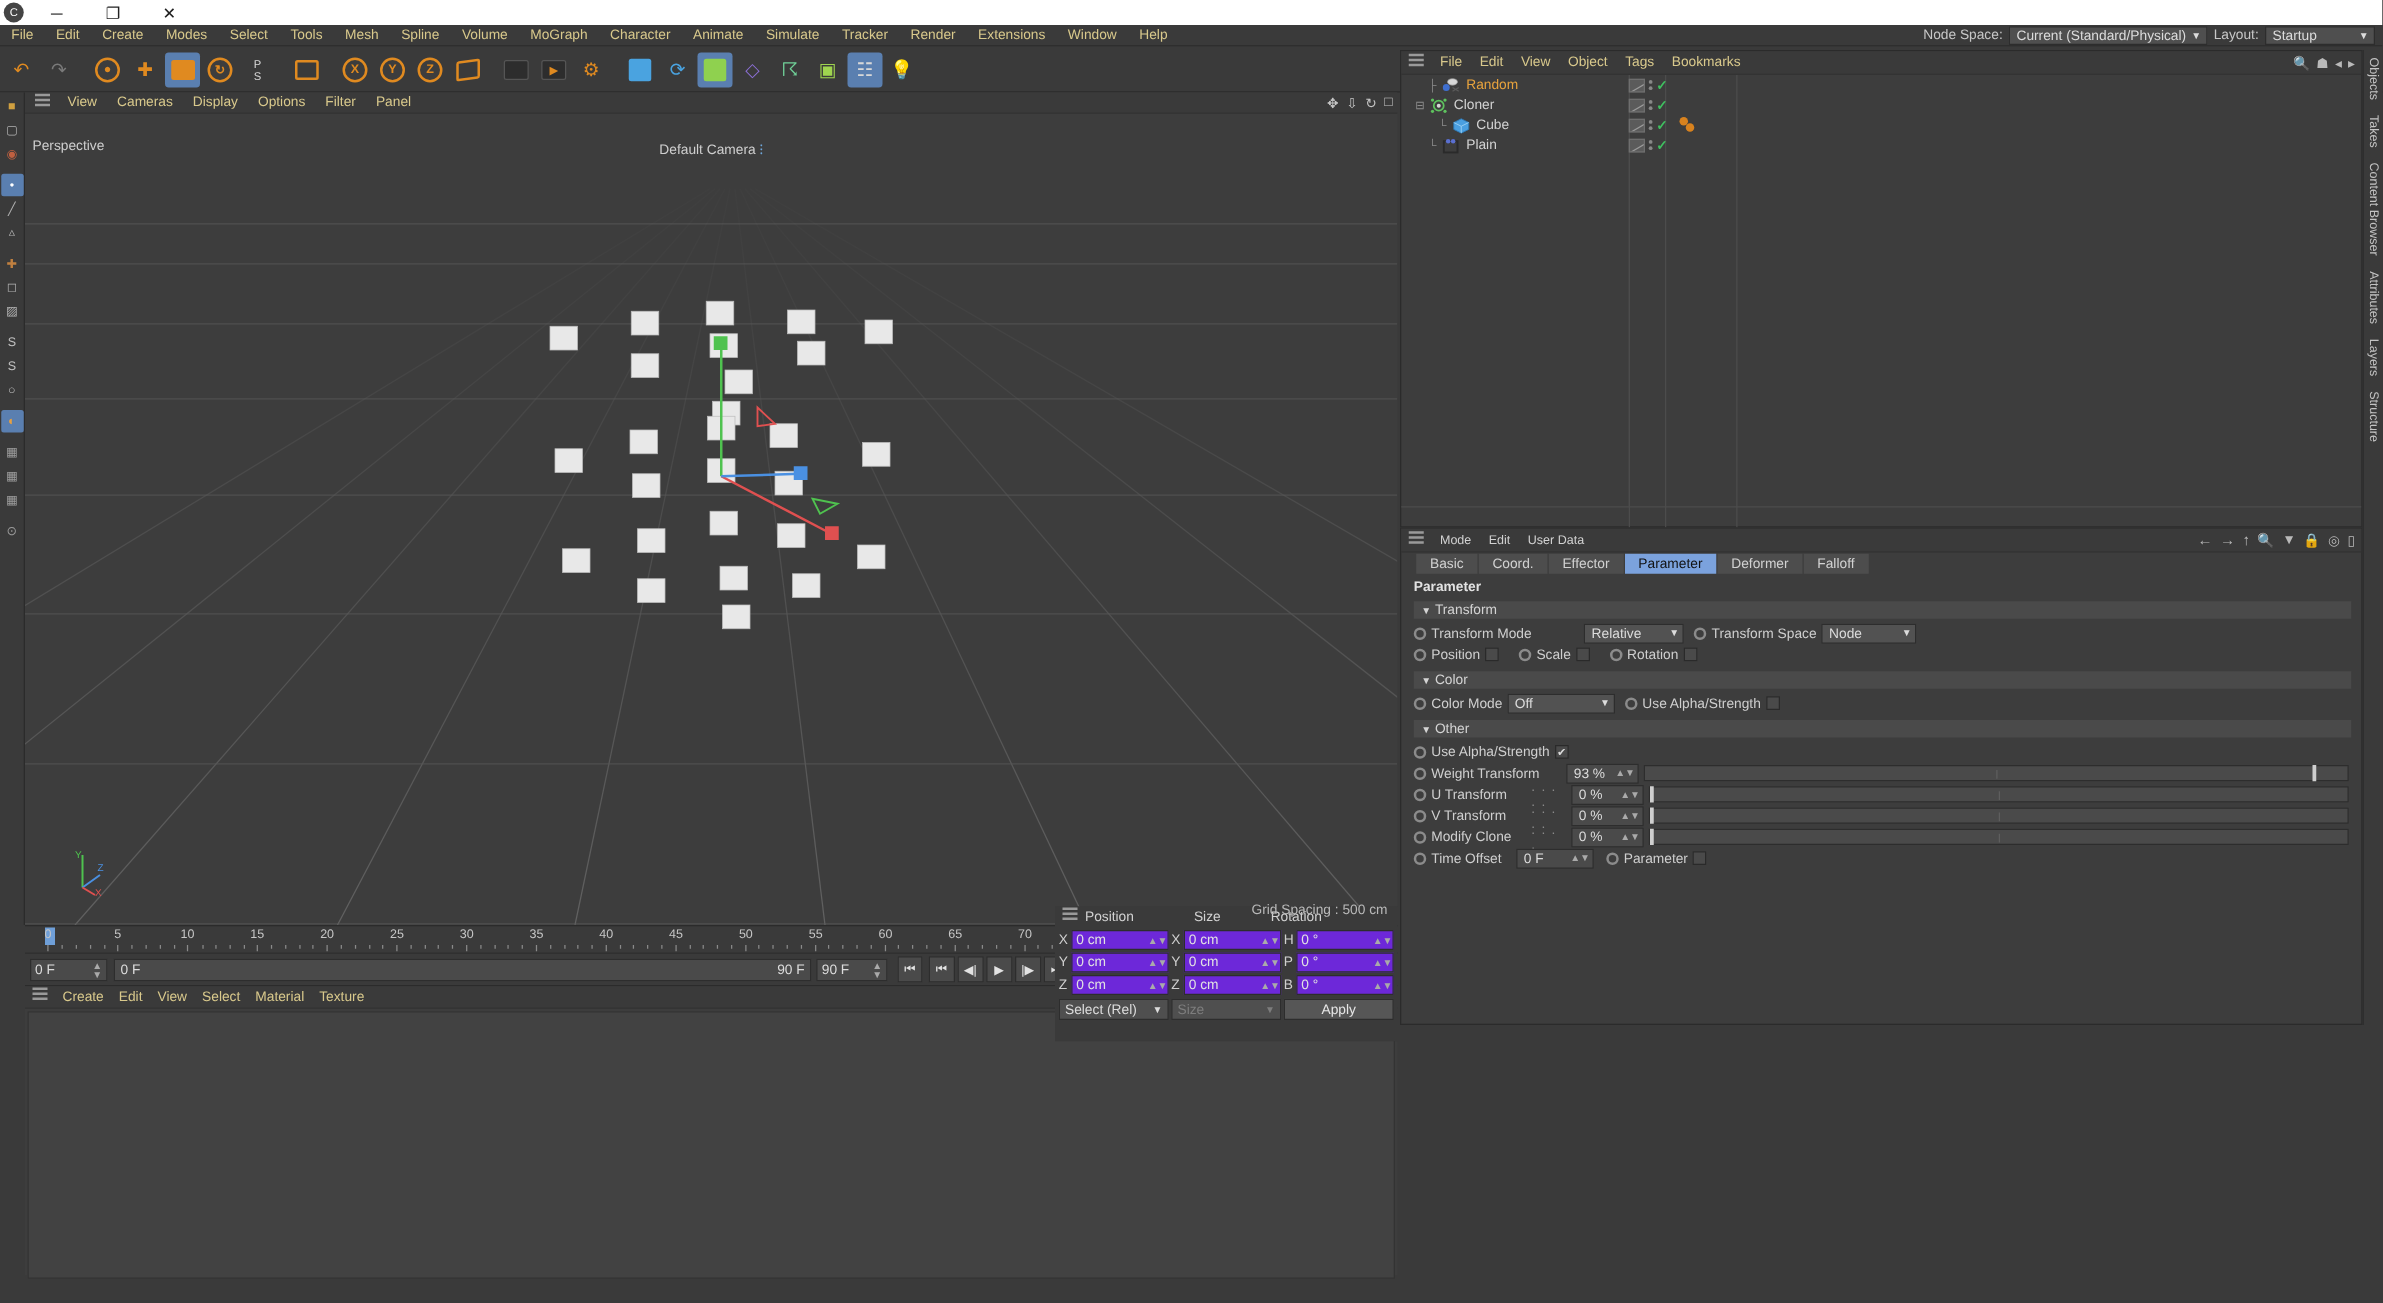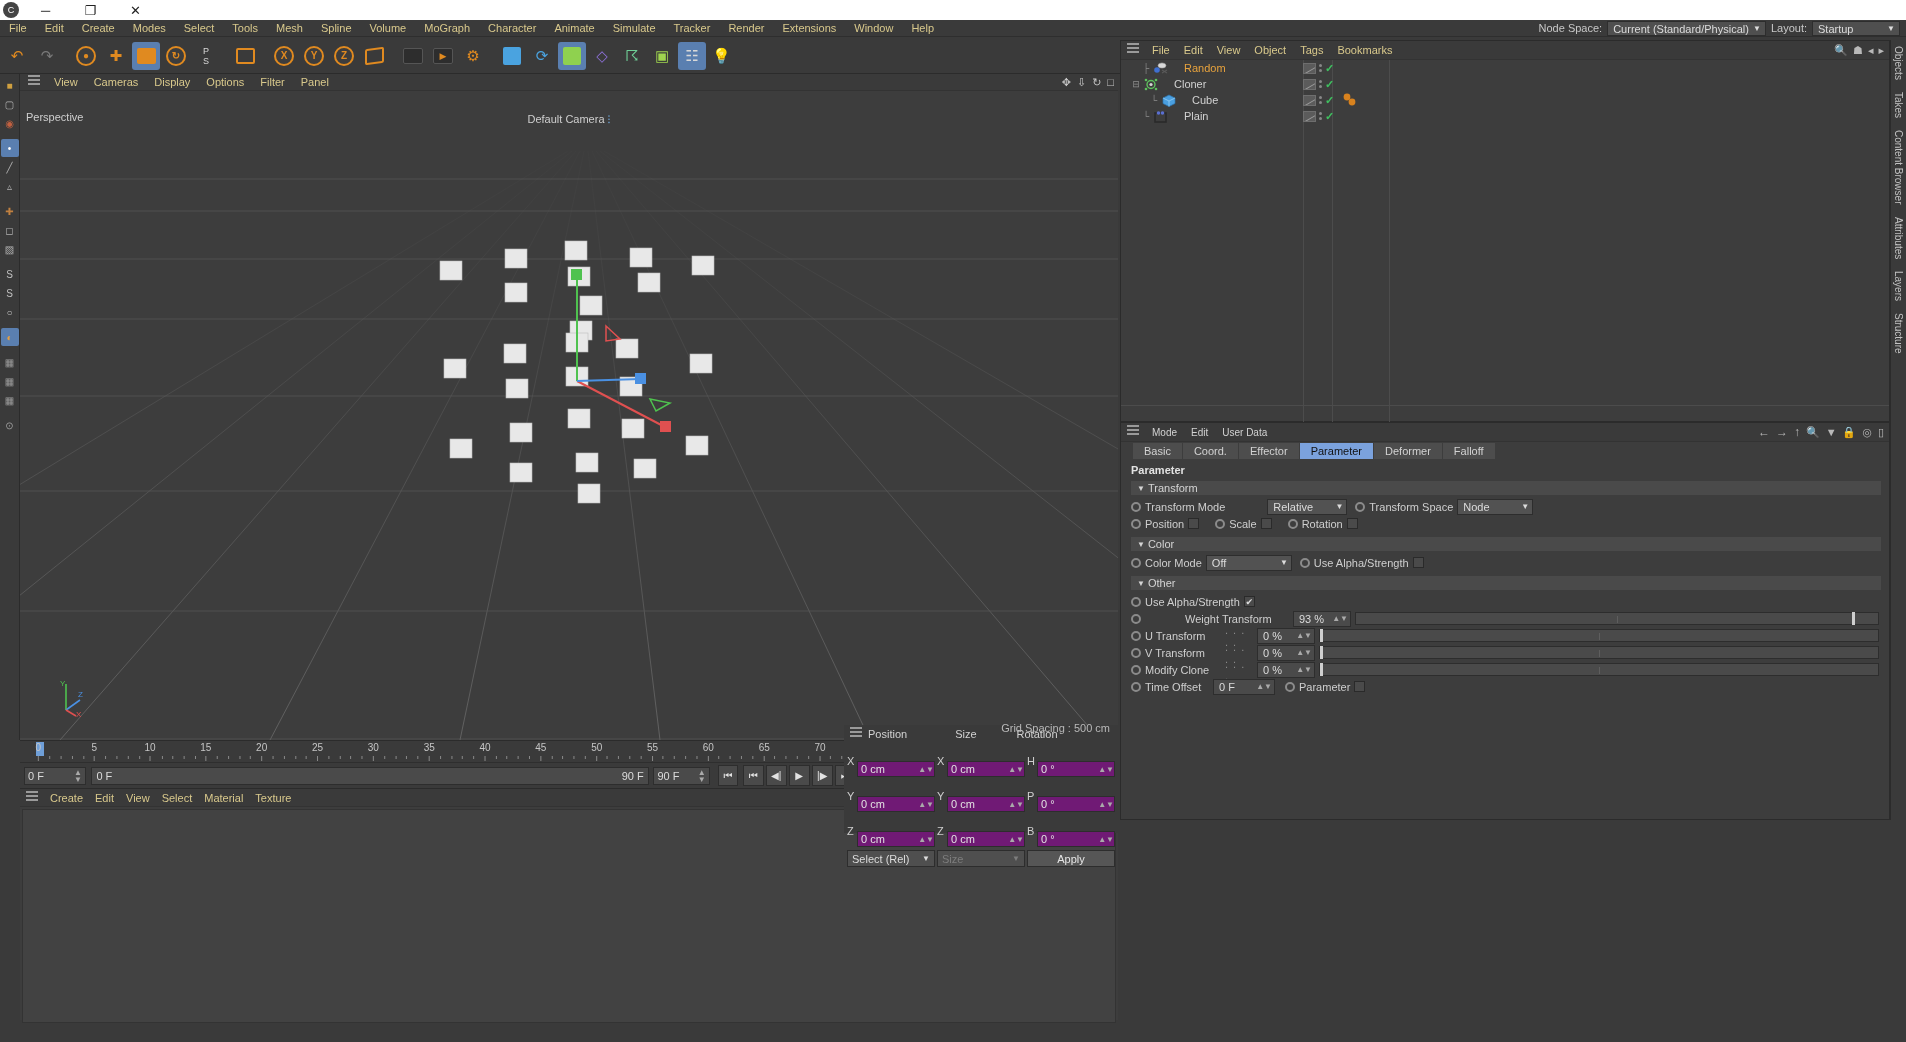--- a/index.html
+++ b/index.html
@@ -146,23 +146,23 @@
 
   
   .coordman {
     position:absolute; left:844px; top:725px; width:274px; height:108px;
     background:#3a3a3a;
   }
   .cm-head { height:17px; display:flex; align-items:center; font-size:11px;
      color:#d2d2d2; }
   .cm-row { display:flex; align-items:center; margin-bottom:2px; }
   .cm-axis { width:10px; font-size:11px; color:#cfcfcf; }
-  .cm-input { flex:1; height:16px; background:#701a75; border:1px solid #2d2d2d;
+  .cm-input { flex:1; height:16px; background:#6d28d9; border:1px solid #2d2d2d;
      font-size:11px; color:#e2e2e2; display:flex; align-items:center;
-     padding-left:3px;margin-top:17px; }
+     padding-left:3px; }
   .cm-sel { height:17px; background:#4f4f4f; border:1px solid #2d2d2d;
      font-size:11px; color:#dcdcdc; display:flex; align-items:center;
      padding:0 4px; justify-content:space-between; }
   .cm-apply { height:17px; background:#565656; border:1px solid #2d2d2d;
      font-size:11px; color:#e6e6e6; display:flex; align-items:center;
      justify-content:center; }
 
   
   .objman {
     position:absolute; left:1120px; top:40px; width:770px; height:382px;
@@ -175,21 +175,21 @@
   .om-right-icons { margin-left:auto; display:flex; gap:5px; padding-right:5px; }
   .om-body { position:relative; height:362px; }
   .om-cols { position:absolute; left:0; top:0; width:100%; height:100%; }
   .om-col-line { position:absolute; top:0; bottom:0; width:1px; background:#4c4c4c; }
   .om-row { position:relative; height:16px; display:flex; align-items:center;
      font-size:11px; padding-left:10px; }
   .om-tree { width:14px; display:flex; align-items:center; justify-content:center;
      color:#8d8d8d; font-size:9px; }
   .om-icon { width:16px; height:14px; display:flex; align-items:center;
      justify-content:center; margin-right:4px; }
-  .om-name { color:#d2d2d2;margin-left:11px; }
+  .om-name { color:#d2d2d2; }
   .om-name.sel { color:#e8a33d; }
   .om-tagcell { position:absolute; left:182px; display:flex; align-items:center; gap:3px;}
   .om-tag-dis { width:13px; height:11px; background:#5b5b5b; border:1px solid #6e6e6e;
      position:relative; overflow:hidden;}
   .om-tag-dis:after { content:''; position:absolute; left:-2px; top:5px; width:20px;
      height:1px; background:#9a9a9a; transform:rotate(-30deg); }
   .om-dots { display:flex; flex-direction:column; gap:2px; }
   .om-dot { width:3px; height:3px; border-radius:50%; background:#888; }
   .om-check { color:#3fbf5f; font-size:11px; font-weight:bold; }
 
@@ -1064,21 +1064,21 @@
     </div>
 
     <div class="am-row" style="margin-top:3px;">
       <span class="am-dot"></span>
       <span class="am-lbl">Use Alpha/Strength</span>
       <span class="am-chk on"></span>
     </div>
 
     <div class="am-row">
       <span class="am-dot"></span>
-      <span class="am-lbl" style="width:104px;margin-left:40px;">Weight Transform</span>
+      <span class="am-lbl" style="width:104px;">Weight Transform</span>
       <span class="am-num" style="width:58px;">
         <span>93 %</span>
         <span class="spin">▲▼</span>
       </span>
       <span class="am-slider">
         <span class="ctr"></span>
           <span class="knob" style="left:95%;"></span>
       </span>
     </div>
 

